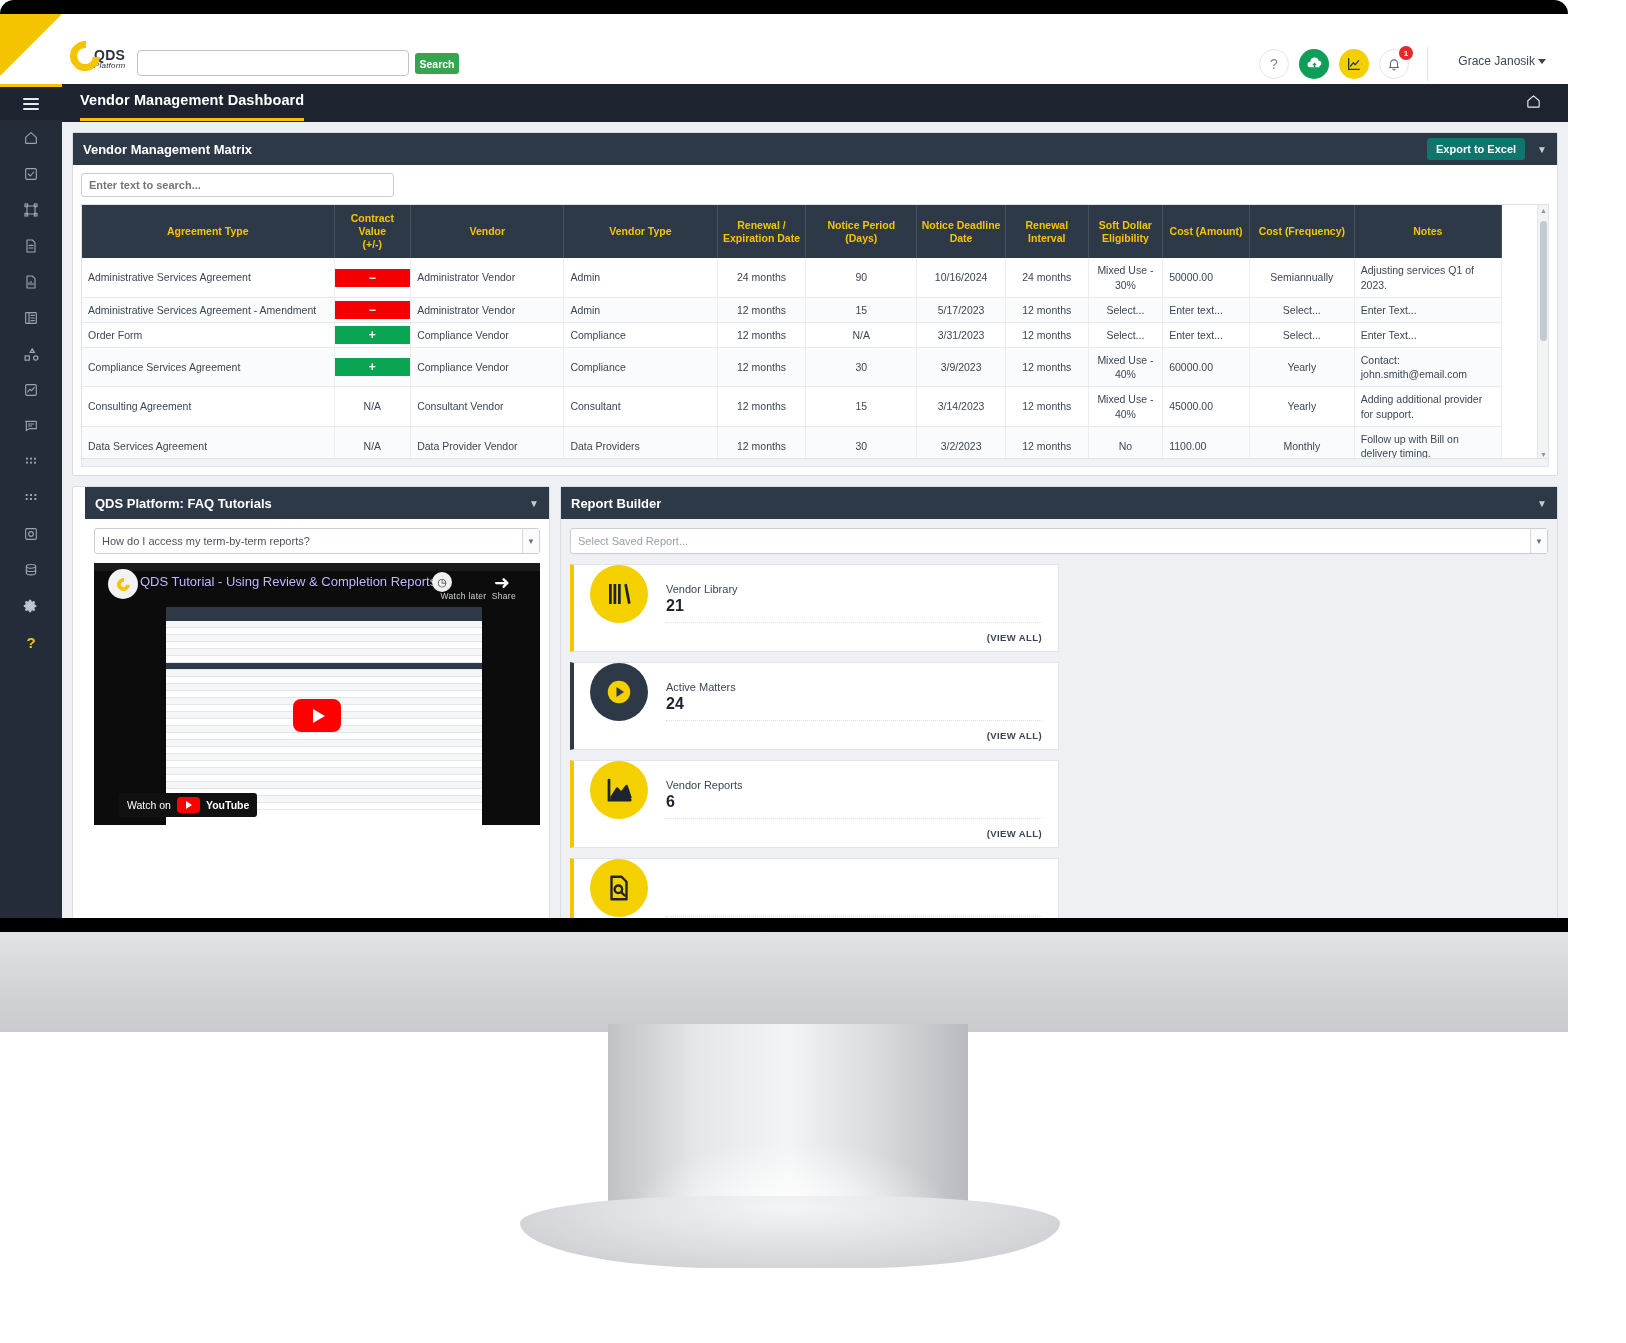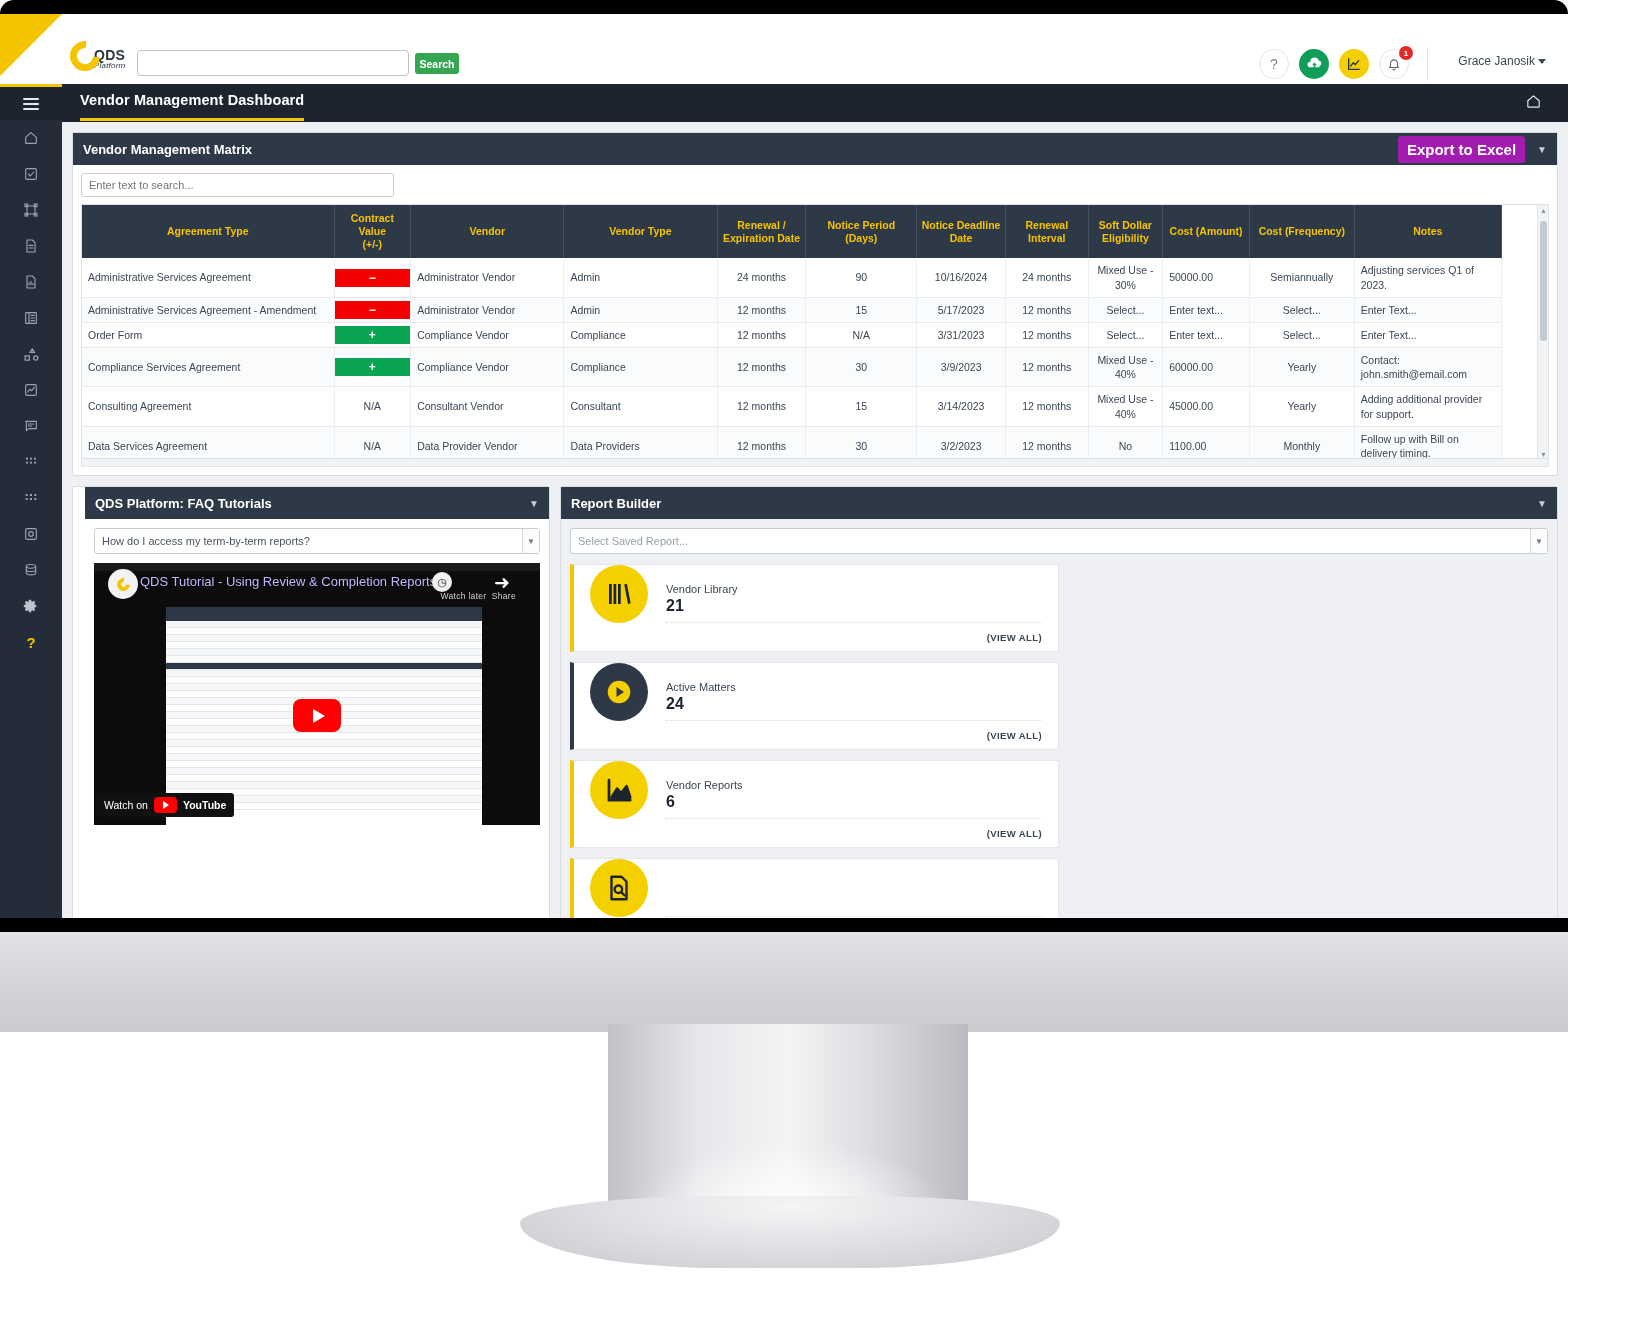--- a/index.html
+++ b/index.html
@@ -142,32 +142,32 @@
   
   .content { position:absolute; left:62px; top:108px; width:1506px; height:796px; background:#eef0f3; padding:10px; }
 
   .panel { background:#fff; border:1px solid #d9dde2; border-radius:2px; }
   .panel-hd {
     background:#2e3947; color:#fff; height:32px; display:flex; align-items:center;
     padding:0 10px; font-size:13px; font-weight:bold;
   }
   .panel-hd .spacer { flex:1; }
   .export-btn {
-    background:#a21caf; color:#fff; border:none; border-radius:3px;
-    font-size:15px; font-weight:bold; padding:5px 9px; cursor:pointer;
+    background:#0f766e; color:#fff; border:none; border-radius:3px;
+    font-size:11px; font-weight:bold; padding:5px 9px; cursor:pointer;
     font-family:"Liberation Sans",sans-serif;
   }
   .hd-caret { margin-left:12px; color:#c6ccd4; font-size:10px; cursor:pointer; }
 
   
   .matrix-body { padding:8px; }
   .tbl-search {
     width:313px; height:24px; border:1px solid #c9ced4; border-radius:3px;
     font-size:11px; padding:0 7px; color:#6d7680;
-    font-family:"Liberation Sans",sans-serif; margin-bottom:7px;
+    font-family:"Liberation Sans",sans-serif; margin-bottom:7px;font-weight:bold;
   }
   .tbl-wrap { position:relative; height:255px; overflow:hidden; border:1px solid #dfe3e8; }
   table.vm { width:1420px; border-collapse:collapse; table-layout:fixed; }
   table.vm th {
     background:#2e3947; color:#f5c400; font-size:10.5px; font-weight:bold;
     padding:7px 4px; text-align:center; line-height:1.25;
     border-right:1px solid #46515f; vertical-align:middle;
   }
   table.vm td {
     font-size:10.5px; color:#3b4654; padding:5px 6px;
@@ -233,21 +233,21 @@
   .v-row { height:7px; border-bottom:1px solid #e3e6ea; background:#fff; }
   .v-row.alt { background:#f4f6f8; }
   .v-row.dark { background:#2e3947; }
   .v-play {
     position:absolute; left:50%; top:136px; transform:translateX(-50%);
     width:48px; height:33px; background:#ff0000; border-radius:8px;
     display:flex; align-items:center; justify-content:center;
   }
   .v-play::after { content:""; border-left:12px solid #fff; border-top:7px solid transparent; border-bottom:7px solid transparent; margin-left:3px;}
   .v-watch {
-    position:absolute; left:2px; bottom:8px; height:24px; background:#111; border-radius:3px;
+    position:absolute; left:25px; bottom:8px; height:24px; background:#111; border-radius:3px;
     display:flex; align-items:center; gap:6px; padding:0 8px;
   }
   .v-watch span { color:#fff; font-size:10.5px; }
   .yt-badge { width:23px; height:16px; background:#ff0000; border-radius:4px;
               display:flex; align-items:center; justify-content:center; }
   .yt-badge::after { content:""; border-left:6px solid #fff; border-top:4px solid transparent; border-bottom:4px solid transparent; margin-left:2px;}
 
   
   .stats { display:flex; flex-wrap:wrap; gap:10px; margin-top:10px; }
   .stat-card {

